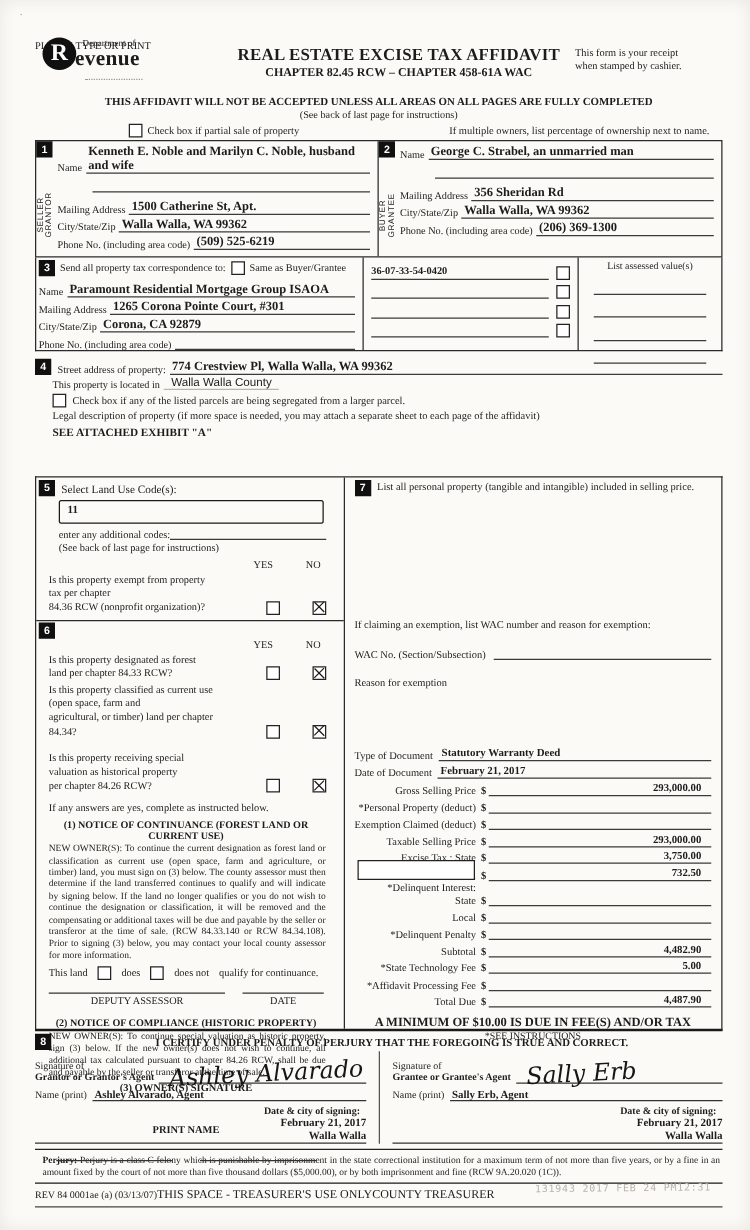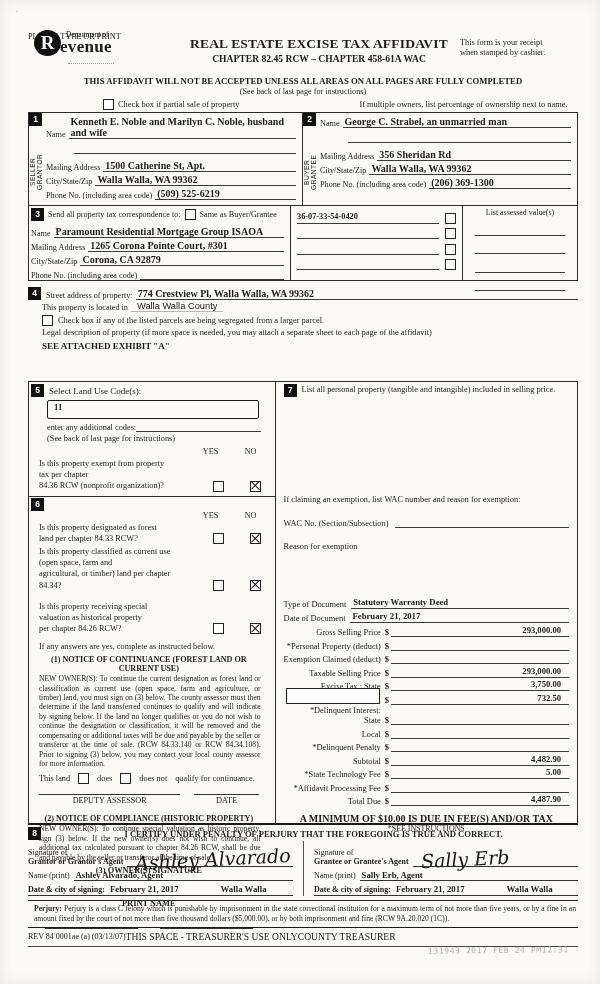--- a/index.html
+++ b/index.html
@@ -113,21 +113,21 @@
   .s8half{width:50%;box-sizing:border-box;padding-right:10px;}
   .s8half.r{border-left:1px solid #555;padding-left:10px;padding-right:0;}
   .sigarea{display:flex;align-items:flex-end;height:26px;}
   .siglabel{font-size:8px;line-height:1.2;white-space:nowrap;}
   .sigline{flex:1;border-bottom:1px solid #333;position:relative;height:24px;margin-left:4px;}
   .script{position:absolute;left:8px;bottom:-4px;font-family:"DejaVu Serif",serif;font-style:italic;
     font-size:19px;white-space:nowrap;transform:rotate(-3deg);color:#161616;}
   .nprow{display:flex;align-items:center;margin-top:3px;}
   .nprow .lbl{font-size:8px;white-space:nowrap;padding-right:4px;}
   .nprow .val{flex:1;border-bottom:1px solid #333;font-weight:bold;font-size:8.7px;padding:0 2px;}
-  .daterow{display:flex;align-items:flex-end;margin-top:3px;border-bottom:1px solid #333;padding-bottom:1px;}
+  .daterow{display:flex;align-items:flex-end;margin-top:3px;border-bottom:1px solid #333;padding-bottom:1px;flex-direction:column;}
   .daterow .lbl{font-size:8px;font-weight:bold;white-space:nowrap;padding-right:5px;}
   .daterow .d{font-weight:bold;font-size:8.8px;}
   .daterow .c{font-weight:bold;font-size:8.8px;margin-left:42px;}
   .perjury{border-top:1.2px solid #222;margin-top:4px;padding:3px 2px 3px 6px;font-size:7.6px;line-height:1.3;text-align:justify;}
   .footer{border-top:1.4px solid #1a1a1a;border-bottom:1px solid #444;display:flex;align-items:center;
     padding:3px 0 4px 0;}
   .f1{font-size:8px;}
   .f2{font-size:9.6px;}
   .f3{font-size:9.6px;}
   .stamp{position:absolute;left:428px;top:946px;font-family:"DejaVu Sans Mono",monospace;

